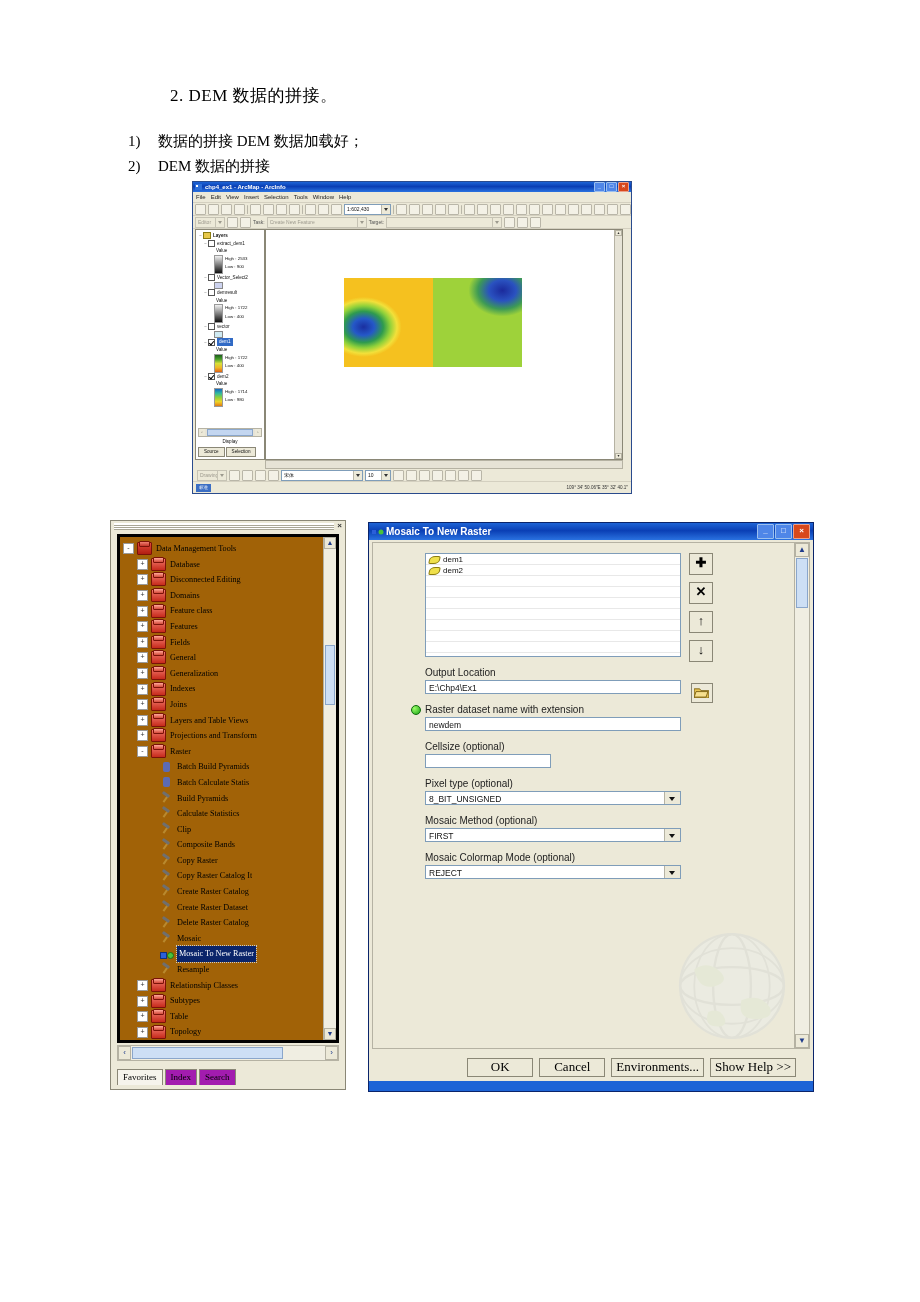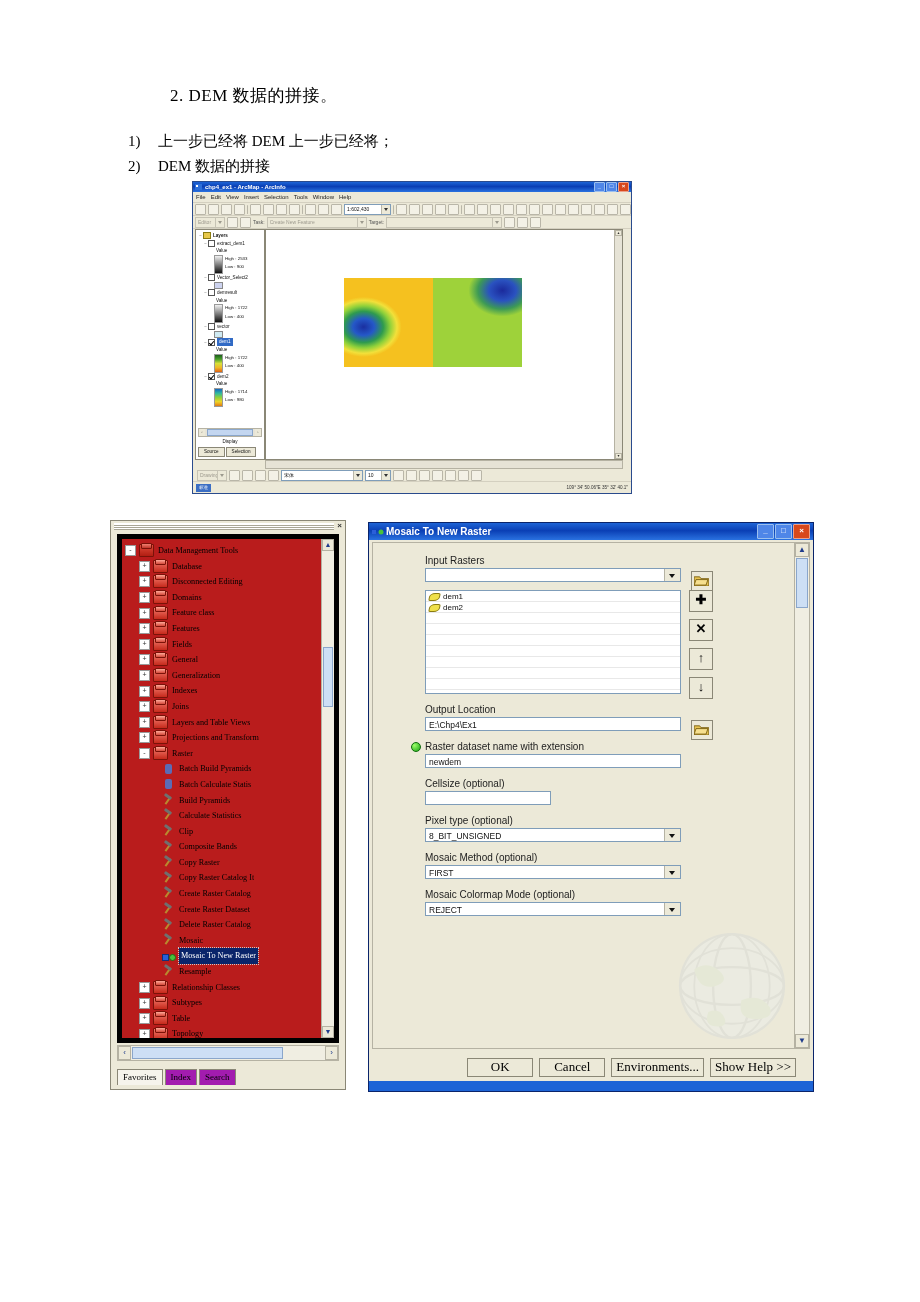--- a/index.html
+++ b/index.html
@@ -110,21 +110,21 @@
   .coords{margin-left:auto;font-size:4.6px;color:#333;}
 
   
   #toolbox{left:110px;top:520px;width:236px;height:570px;background:#ece9d8;border:1px solid #8a8776;}
   .tb-grip{height:10px;background:#ece9d8;display:flex;align-items:center;padding:0 3px;}
   .tb-grip .bars{flex:1;height:5px;
      background:repeating-linear-gradient(180deg,#ffffff 0 1px,#a9a695 1px 2px);
      border-top:1px solid #fff;border-bottom:1px solid #a9a695;}
   .tb-grip .x{font-size:8px;font-weight:bold;color:#333;margin-left:3px;line-height:8px;
      font-family:"Liberation Sans",sans-serif;}
-  .tree{position:absolute;left:6px;top:13px;right:6px;bottom:46px;background:#b91c1c;border:5px solid #000000;
+  .tree{position:absolute;left:6px;top:13px;right:6px;bottom:46px;background:#a16207;border:3px solid #000000;
      overflow:hidden;}
   .tree-inner{padding:4px 0 0 3px;font-size:8.2px;line-height:15.6px;color:#000;
      font-family:"Liberation Serif",serif;}
   .tnode{display:flex;align-items:center;height:15.6px;white-space:nowrap;}
   .tplus{width:9px;height:9px;border:1px solid #9a9a9a;background:#fff;font-size:7px;line-height:8px;
      text-align:center;color:#333;margin-right:3px;flex:0 0 9px;font-family:"Liberation Sans",sans-serif;}
   .tnode .tlead{width:9px;flex:0 0 9px;}
   .ticon{width:13px;height:11px;margin-right:4px;flex:0 0 13px;position:relative;}
   .ico-tbx{background:linear-gradient(180deg,#e04a3a,#b11e12);border:1px solid #7a1208;border-radius:1px;}
   .ico-tbx:after{content:"";position:absolute;left:1px;top:-2px;width:9px;height:4px;
@@ -204,21 +204,21 @@
   .dlg-foot{position:absolute;left:0;right:0;bottom:0;height:10px;background:#1d64d6;}
 </style>
 </head>
 <body>
 
 <div class="doc-heading">2. DEM 数据的拼接。</div>
 
 <div class="doc-list">
   <div class="li">
     <span class="num">1)</span>
-    <span>上一步已经将 DEM 上一步已经将；</span>
+    <span>数据的拼接 DEM 数据加载好；</span>
   </div>
   <div class="li">
     <span class="num">2)</span>
     <span>DEM 数据的拼接</span>
   </div>
 </div>
 <div class="doc-list">
     <div class="item3">3)</div>
   </div>
 
@@ -669,33 +669,20 @@
       <ellipse cx="50" cy="50" rx="44" ry="32" fill="none" stroke="#c9cfd6" stroke-width="1.5"></ellipse>
       <ellipse cx="50" cy="50" rx="16" ry="44" fill="none" stroke="#c9cfd6" stroke-width="2"></ellipse>
       <ellipse cx="50" cy="50" rx="32" ry="44" fill="none" stroke="#c9cfd6" stroke-width="1.5"></ellipse>
       <path d="M18 36 q12 -8 22 2 q8 8 -4 12 q-14 4 -18 -14z" fill="#d7e8d2"></path>
       <path d="M58 62 q16 -6 24 6 q4 10 -12 10 q-16 0 -12 -16z" fill="#d7e8d2"></path>
       <path d="M30 72 q10 -4 14 6 q2 8 -10 6 q-8 -2 -4 -12z" fill="#d7e8d2"></path>
     </svg>
 
     <div class="fields">
 
-      <div class="frow">
-        <div class="flabel">Input Rasters</div>
-        <div class="finput combo">
-          <span></span>
-          <span class="cbtn"></span>
-        </div>
-        <div class="sidebtn" style="left:266px;top:16px;">
-          <svg class="folder-ic" viewBox="0 0 16 12">
-              <path d="M0 2h6l1.5 2H16v8H0z" fill="#e8c452" stroke="#7a5f12"></path>
-              <path d="M2 5h13l-2 6H0z" fill="#f6df8e" stroke="#7a5f12"></path>
-            </svg>
-        </div>
-      </div>
 
       <div class="frow" style="margin-top:-2px;height:104px;">
         <div class="listbox">
           <div class="litem">
             <span class="rastico"></span>
             <span>dem1</span>
           </div>
           <div class="litem">
             <span class="rastico"></span>
             <span>dem2</span>

